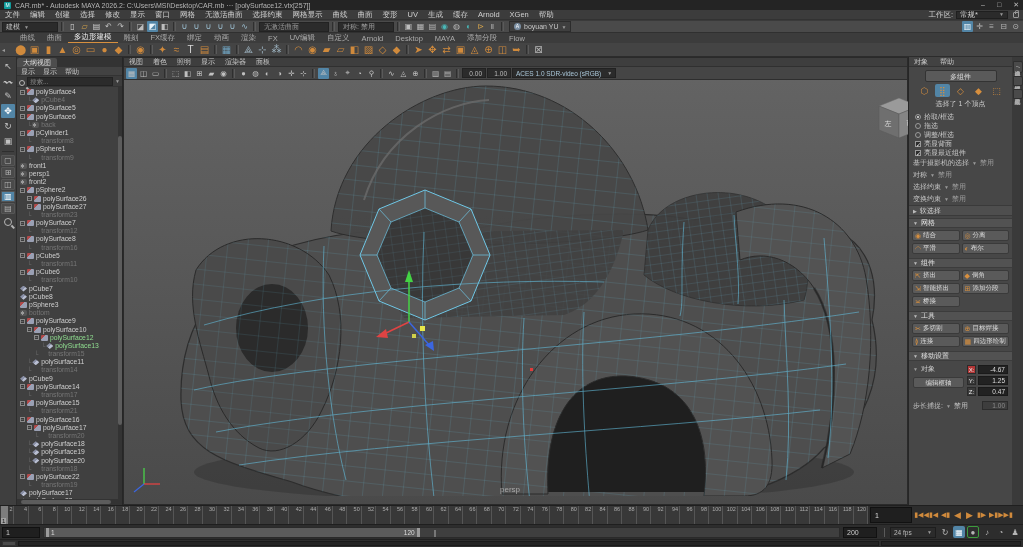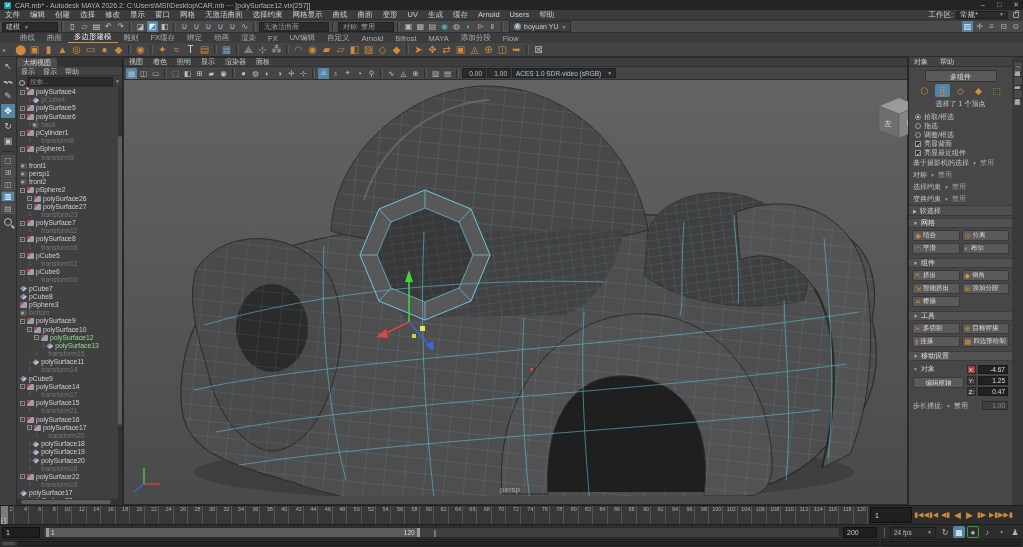--- a/index.html
+++ b/index.html
@@ -178,21 +178,21 @@
       <span class="menu-item">无激活曲面</span>
       <span class="menu-item">选择约束</span>
       <span class="menu-item">网格显示</span>
       <span class="menu-item">曲线</span>
       <span class="menu-item">曲面</span>
       <span class="menu-item">变形</span>
       <span class="menu-item">UV</span>
       <span class="menu-item">生成</span>
       <span class="menu-item">缓存</span>
       <span class="menu-item">Arnold</span>
-      <span class="menu-item">Users</span>
+      <span class="menu-item">XGen</span>
       <span class="menu-item">帮助</span>
     </span>
   <span id="ws">
     <span>工作区:</span>
     <span class="wsel">
         <span>常规*</span>
         <span class="dd-arrow">▼</span>
       </span>
     <span class="lock"></span>
   </span>
@@ -253,21 +253,21 @@
     <span class="stab active">多边形建模</span>
     <span class="stab">雕刻</span>
     <span class="stab">FX缓存</span>
     <span class="stab">绑定</span>
     <span class="stab">动画</span>
     <span class="stab">渲染</span>
     <span class="stab">FX</span>
     <span class="stab">UV编辑</span>
     <span class="stab">自定义</span>
     <span class="stab">Arnold</span>
-    <span class="stab">Bifrost</span>
+    <span class="stab">Desktop</span>
     <span class="stab">MAYA</span>
     <span class="stab">添加分段</span>
     <span class="stab">Flow</span>
   </div>
 <div class="abs" id="shelficons">
     <span class="ic" style="color: rgb(208, 138, 60);">⬤</span>
     <span class="ic" style="color: rgb(208, 138, 60);">▣</span>
     <span class="ic" style="color: rgb(208, 138, 60);">▮</span>
     <span class="ic" style="color: rgb(208, 138, 60);">▲</span>
     <span class="ic" style="color: rgb(208, 138, 60);">◎</span>

